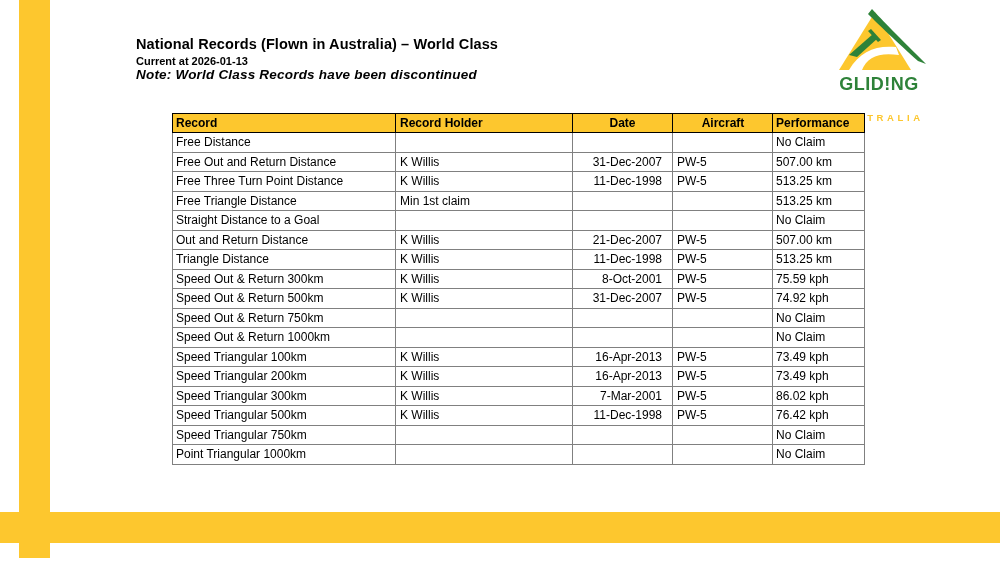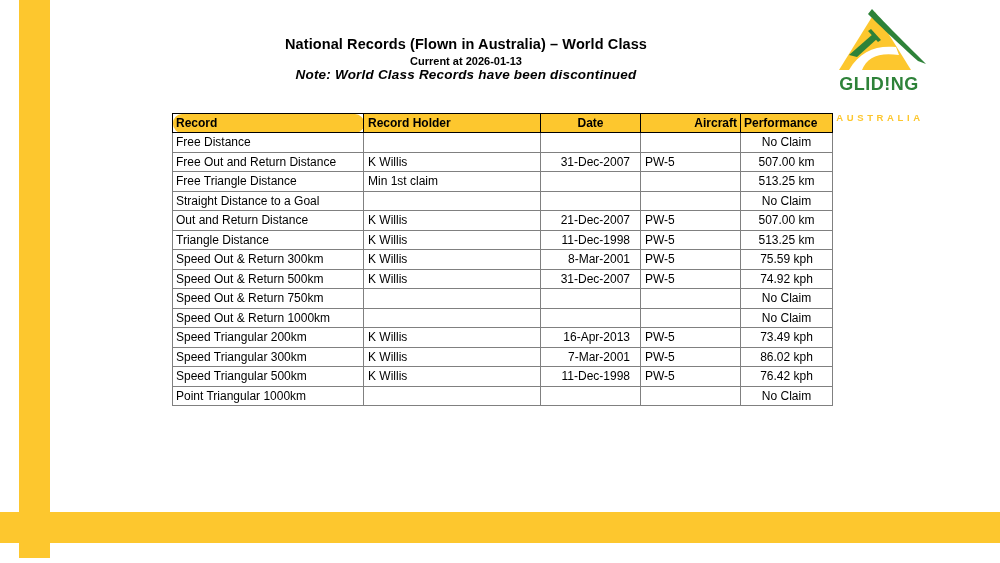--- a/index.html
+++ b/index.html
@@ -20,21 +20,21 @@
   .vbar{
     position:absolute;left:19px;top:0;width:31px;height:558px;
     background:var(--accent-gold,#FDC72E);
   }
   .hbar{
     position:absolute;left:0;top:512px;width:1000px;height:31px;
     background:var(--accent-gold,#FDC72E);
   }
   
   .heading{
-    position:absolute;left:116px;top:36px;width:700px;text-align:center;
+    position:absolute;left:136px;top:36px;width:700px;
   }
   .heading .title{
     font-size:14.5px;font-weight:600;letter-spacing:0.1px;
   }
   .heading .subtitle{
     font-size:11px;font-weight:700;margin-top:3px;
   }
   .heading .note{
     font-size:13.5px;font-weight:600;font-style:italic;letter-spacing:0.2px;
   }
@@ -64,28 +64,28 @@
     border:1px solid #000;
     font-weight:700;height:18px;line-height:18px;
     padding:0 3px;white-space:nowrap;overflow:hidden;
   }
   td{
     border:1px solid var(--table-border,#808080);
     height:18.5px;line-height:18.5px;
     padding:0 3px;white-space:nowrap;overflow:hidden;
     background:#fff;
   }
-  .c-rec  {width:191px;text-align:left;border-radius:9px;}
+  .c-rec  {width:223px;text-align:left;}
   .c-hold {width:177px;text-align:left;padding-left:4px;}
   .c-date {width:100px;text-align:right;padding-right:10px;}
   .c-air  {width:100px;text-align:left;padding-left:4px;}
-  .c-perf {width:92px;text-align:center;padding-right:3px;}
+  .c-perf {width:92px;text-align:left;padding-right:3px;}
   th.c-rec,th.c-hold{text-align:left;}
   th.c-date{text-align:center;padding-right:3px;}
-  th.c-air{text-align:right;}
+  th.c-air{text-align:center;}
   th.c-perf{text-align:left;padding-right:17px;}
 </style>
 </head>
 <body>
 
 <div class="vbar"></div>
 <div class="hbar"></div>
 
 <div class="heading">
   <div class="title">National Records (Flown in Australia) – World Class</div>
@@ -130,20 +130,27 @@
           <td class="c-perf">No Claim</td>
         </tr>
         <tr>
           <td class="c-rec">Free Out and Return Distance</td>
           <td class="c-hold">K Willis</td>
           <td class="c-date">31-Dec-2007</td>
           <td class="c-air">PW-5</td>
           <td class="c-perf">507.00 km</td>
         </tr>
         <tr>
+          <td class="c-rec">Free Three Turn Point Distance</td>
+          <td class="c-hold">K Willis</td>
+          <td class="c-date">11-Dec-1998</td>
+          <td class="c-air">PW-5</td>
+          <td class="c-perf">513.25 km</td>
+        </tr>
+        <tr>
           <td class="c-rec">Free Triangle Distance</td>
           <td class="c-hold">Min 1st claim</td>
           <td class="c-date"></td>
           <td class="c-air"></td>
           <td class="c-perf">513.25 km</td>
         </tr>
         <tr>
           <td class="c-rec">Straight Distance to a Goal</td>
           <td class="c-hold"></td>
           <td class="c-date"></td>
@@ -160,21 +167,21 @@
         <tr>
           <td class="c-rec">Triangle Distance</td>
           <td class="c-hold">K Willis</td>
           <td class="c-date">11-Dec-1998</td>
           <td class="c-air">PW-5</td>
           <td class="c-perf">513.25 km</td>
         </tr>
         <tr>
           <td class="c-rec">Speed Out &amp; Return 300km</td>
           <td class="c-hold">K Willis</td>
-          <td class="c-date">8-Mar-2001</td>
+          <td class="c-date">8-Oct-2001</td>
           <td class="c-air">PW-5</td>
           <td class="c-perf">75.59 kph</td>
         </tr>
         <tr>
           <td class="c-rec">Speed Out &amp; Return 500km</td>
           <td class="c-hold">K Willis</td>
           <td class="c-date">31-Dec-2007</td>
           <td class="c-air">PW-5</td>
           <td class="c-perf">74.92 kph</td>
         </tr>
@@ -186,39 +193,53 @@
           <td class="c-perf">No Claim</td>
         </tr>
         <tr>
           <td class="c-rec">Speed Out &amp; Return 1000km</td>
           <td class="c-hold"></td>
           <td class="c-date"></td>
           <td class="c-air"></td>
           <td class="c-perf">No Claim</td>
         </tr>
         <tr>
+          <td class="c-rec">Speed Triangular 100km</td>
+          <td class="c-hold">K Willis</td>
+          <td class="c-date">16-Apr-2013</td>
+          <td class="c-air">PW-5</td>
+          <td class="c-perf">73.49 kph</td>
+        </tr>
+        <tr>
           <td class="c-rec">Speed Triangular 200km</td>
           <td class="c-hold">K Willis</td>
           <td class="c-date">16-Apr-2013</td>
           <td class="c-air">PW-5</td>
           <td class="c-perf">73.49 kph</td>
         </tr>
         <tr>
           <td class="c-rec">Speed Triangular 300km</td>
           <td class="c-hold">K Willis</td>
           <td class="c-date">7-Mar-2001</td>
           <td class="c-air">PW-5</td>
           <td class="c-perf">86.02 kph</td>
         </tr>
         <tr>
           <td class="c-rec">Speed Triangular 500km</td>
           <td class="c-hold">K Willis</td>
           <td class="c-date">11-Dec-1998</td>
           <td class="c-air">PW-5</td>
           <td class="c-perf">76.42 kph</td>
+        </tr>
+        <tr>
+          <td class="c-rec">Speed Triangular 750km</td>
+          <td class="c-hold"></td>
+          <td class="c-date"></td>
+          <td class="c-air"></td>
+          <td class="c-perf">No Claim</td>
         </tr>
         <tr>
           <td class="c-rec">Point Triangular 1000km</td>
           <td class="c-hold"></td>
           <td class="c-date"></td>
           <td class="c-air"></td>
           <td class="c-perf">No Claim</td>
         </tr>
       </tbody>
   </table>

